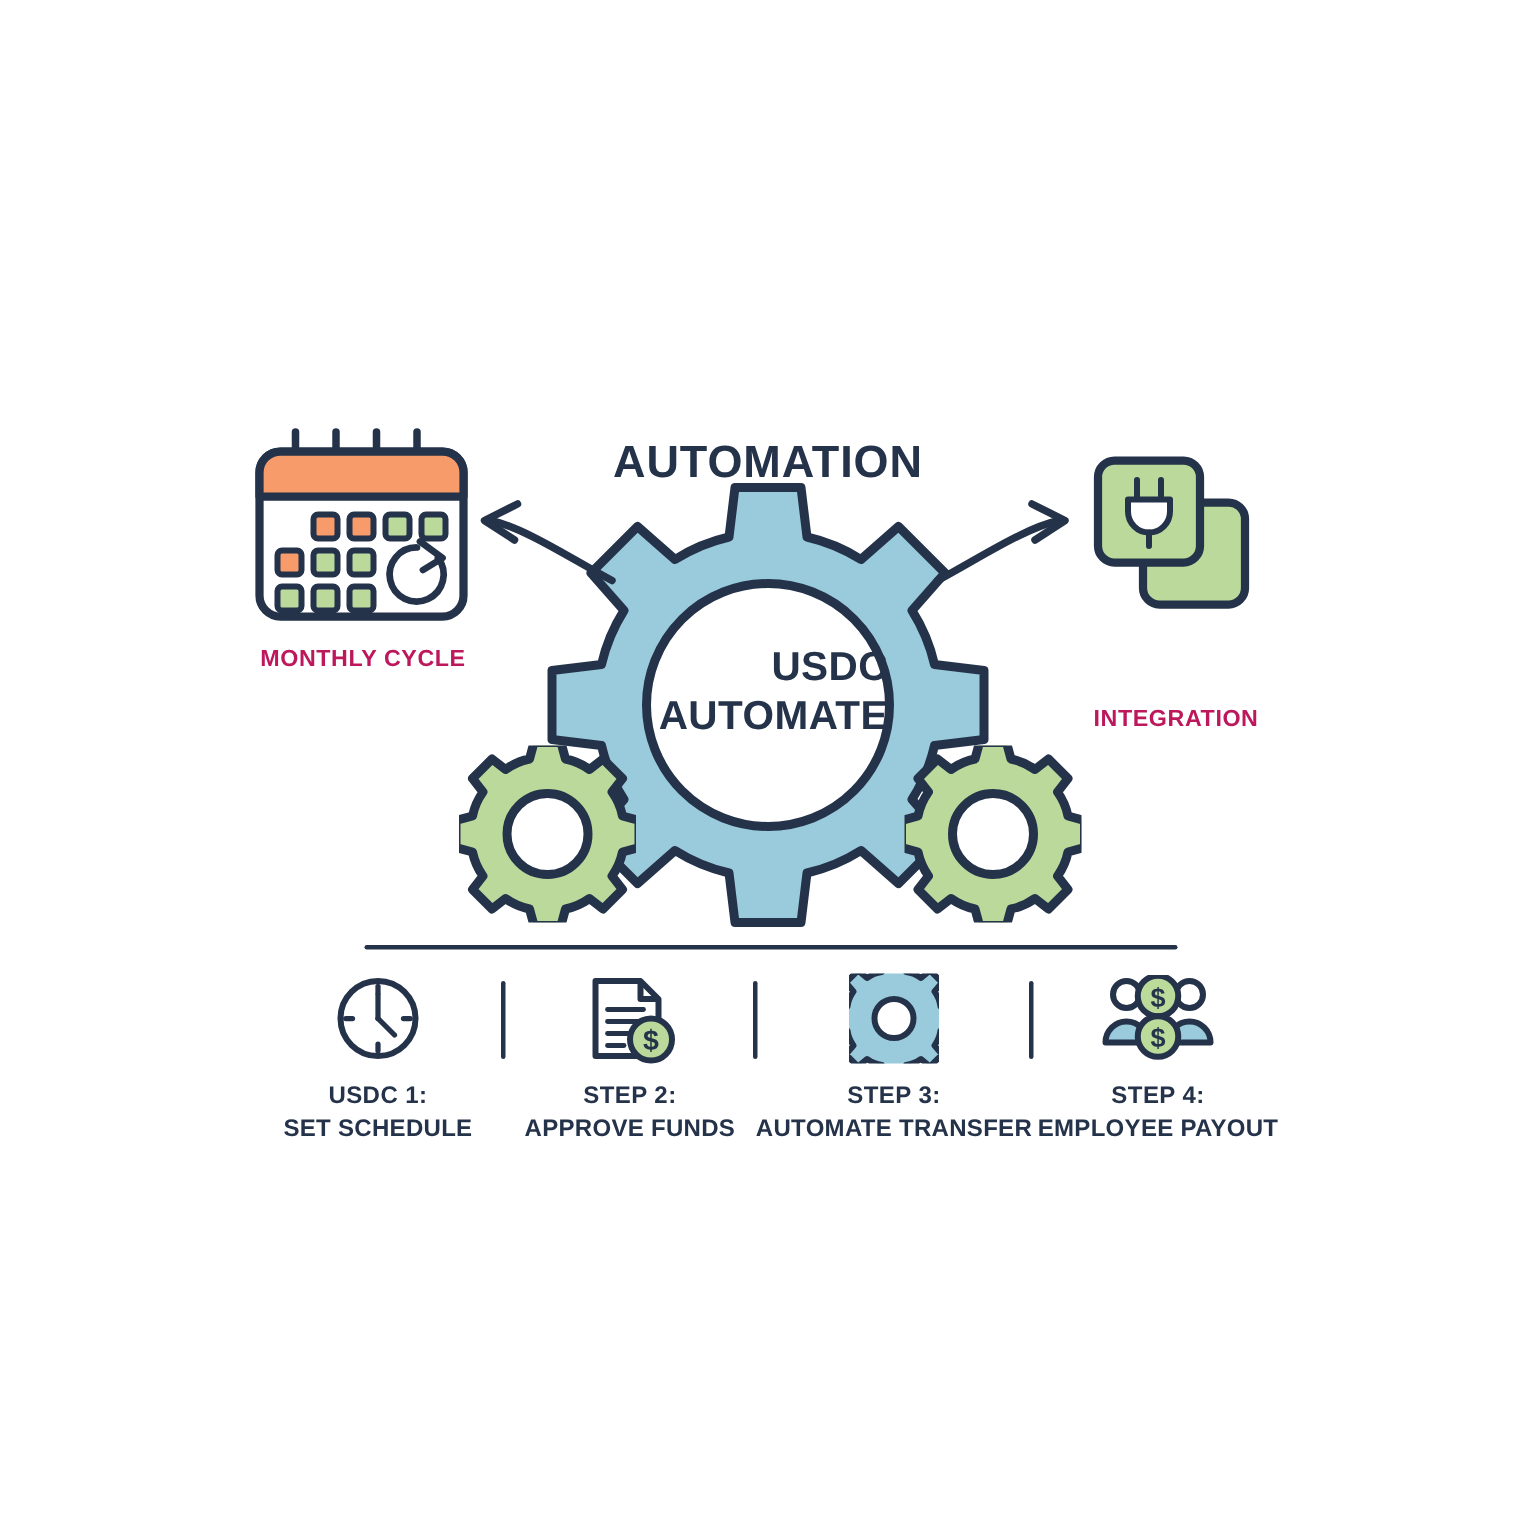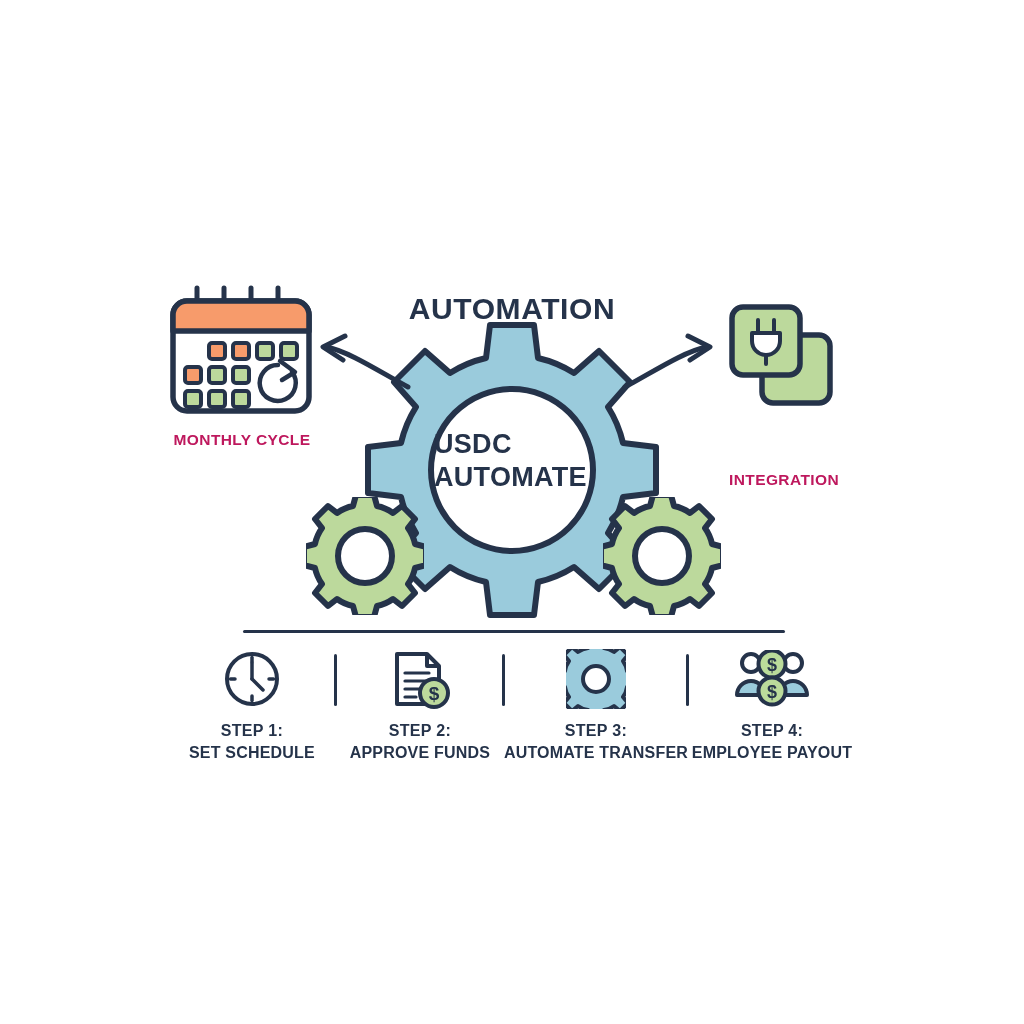--- a/index.html
+++ b/index.html
@@ -45,21 +45,21 @@
     font-family: "Liberation Sans", sans-serif;
   }
   #monthly-cycle-label { left: 132px; top: 431px; }
   #integration-label   { left: 674px; top: 431px; margin-top: 40px; }
 
   .gear-text {
     position: absolute;
     left: 434px;
     top: 428px;
     width: 158px;
-    text-align: left;
+    text-align: right;
     color: #25334a;
     font-size: 27px;
     font-weight: bold;
     line-height: 33px;
     letter-spacing: 0.3px;
     font-family: "Liberation Sans", sans-serif;
   }
 
   
   #steps-row {
@@ -233,21 +233,21 @@
           <g stroke="#25334a" stroke-width="3.5" stroke-linecap="round">
             <line x1="30" y1="8.5" x2="30" y2="13"></line>
             <line x1="51.5" y1="30" x2="47" y2="30"></line>
             <line x1="30" y1="51.5" x2="30" y2="47"></line>
             <line x1="8.5" y1="30" x2="13" y2="30"></line>
             <line x1="30" y1="30" x2="30" y2="14"></line>
             <line x1="30" y1="30" x2="41" y2="41"></line>
           </g>
         </svg>
       </div>
-      <div class="step-title">STEP 1:</div>
+      <div class="step-title">USDC 1:</div>
       <div class="step-sub">SET SCHEDULE</div>
       <div class="step-divider"></div>
     </div>
 
     <div class="step">
       <div class="step-icon">
         <svg width="62" height="62" viewBox="0 0 62 62">
           <path d="M 8,6 L 38,6 L 50,18 L 50,56 L 8,56 Z" fill="#ffffff" stroke="#25334a" stroke-width="4" stroke-linejoin="round"></path>
           <path d="M 38,6 L 38,18 L 50,18" fill="none" stroke="#25334a" stroke-width="4" stroke-linejoin="round"></path>
           <g stroke="#25334a" stroke-width="3.2" stroke-linecap="round">

